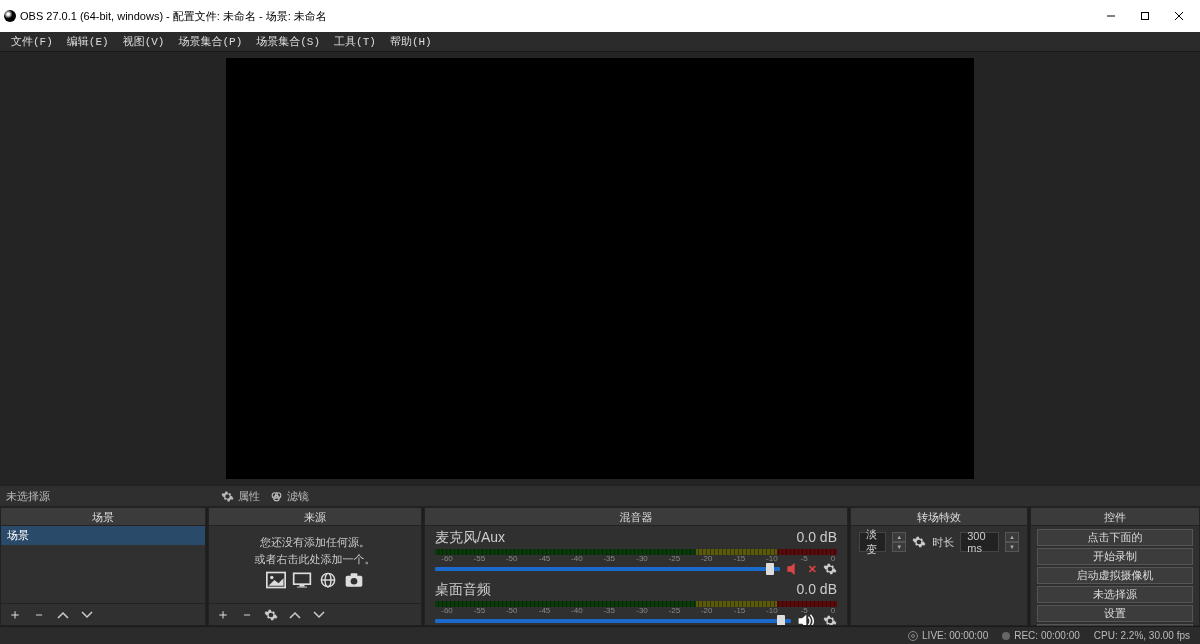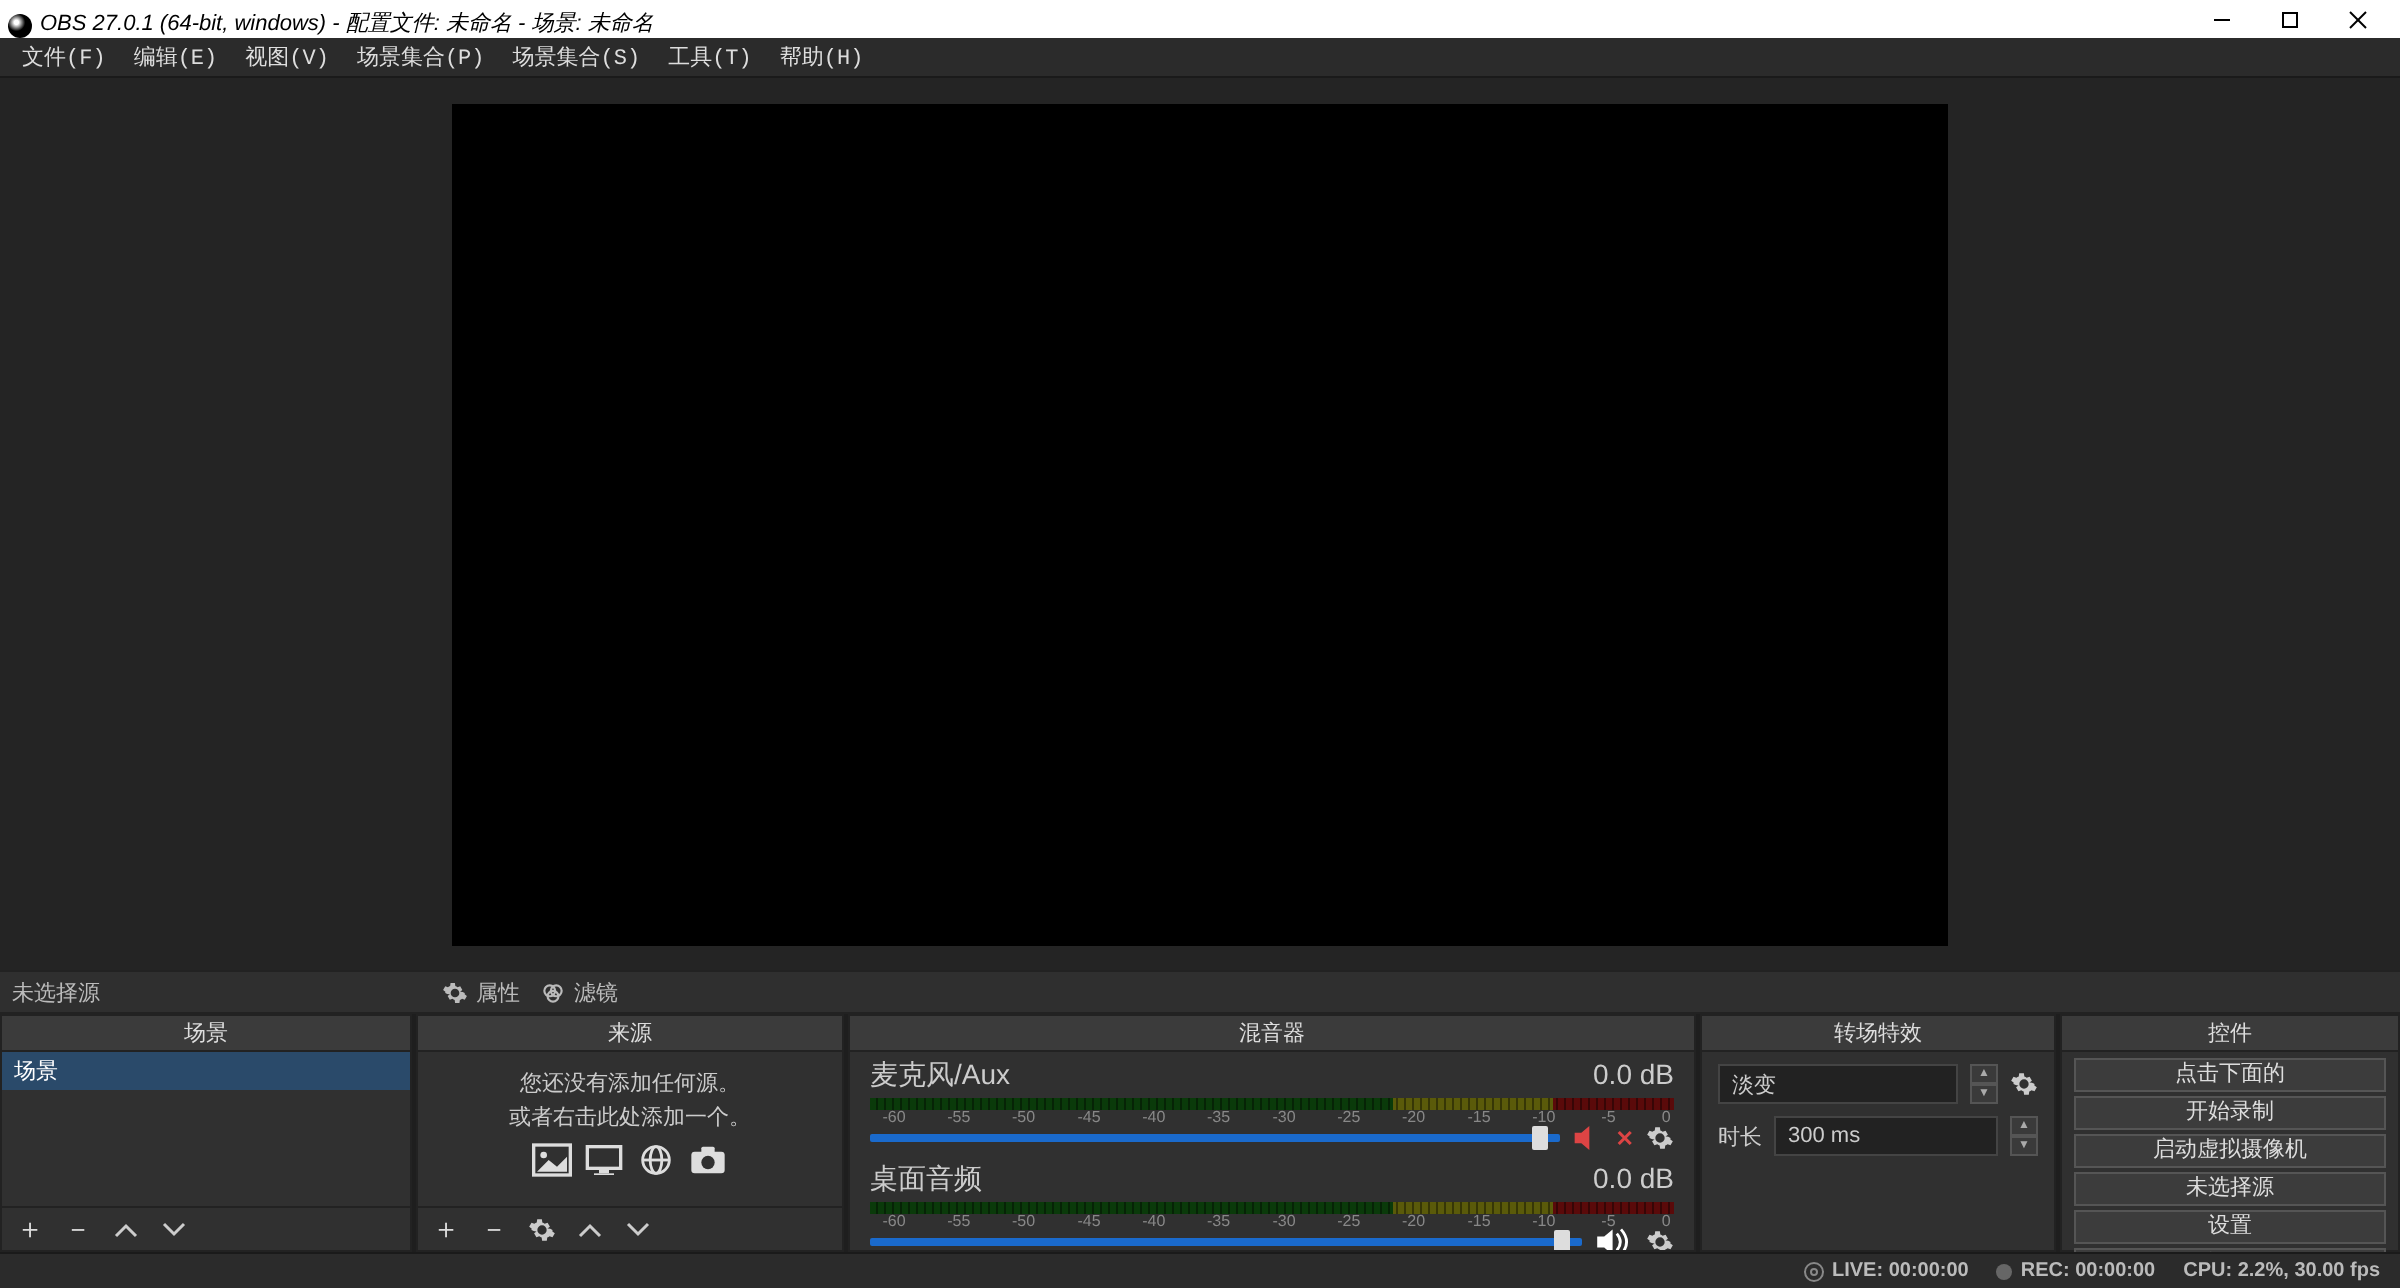--- a/index.html
+++ b/index.html
@@ -1,19 +1,19 @@
 <!DOCTYPE html>
 <html><head>
 <meta charset="utf-8">
 <style>
 * { margin: 0; padding: 0; box-sizing: border-box; font-family: "Microsoft YaHei", Arial, sans-serif; }
 body { width: 1200px; height: 644px; background: #333; color: #ccc; font-size: 11px; overflow: hidden; display: flex; flex-direction: column; }
 
 
-.title-bar { height: 19px; background: #fff; color: #000; display: flex; align-items: flex-end; padding: 0 4px; font-size: 11px; font-style: italic; }
+.title-bar { height: 32px; background: #fff; color: #000; display: flex; align-items: center; padding: 0 4px; font-size: 11px; }
 .title-bar .logo { width: 12px; height: 12px; border-radius: 50%; background: radial-gradient(circle at 35% 35%, #fff 10%, #000 40%); margin-right: 4px; }
 .title-bar .title { flex: 1; }
 .title-bar .win-controls { display: flex; gap: 0; }
 .title-bar .win-btn { width: 34px; height: 18px; display: flex; align-items: center; justify-content: center; color: #000; }
 
 
 .menu-bar { height: 20px; background: #2b2b2b; display: flex; align-items: center; padding: 0 4px; font-size: 11px; border-bottom: 1px solid #1a1a1a; }
 .menu-item { padding: 2px 7px; color: #ddd; font-family: Liberation Mono, monospace; }
 
 
@@ -52,34 +52,34 @@
 .mixer-slider-row { display: flex; align-items: center; gap: 6px; margin-top: 1px; }
 .mixer-slider { flex: 1; height: 4px; background: #1a6acc; position: relative; border-radius: 1px; }
 .mixer-slider .thumb { position: absolute; right: 6px; top: -4px; width: 8px; height: 12px; background: #ddd; border-radius: 1px; }
 .mixer-icons { display: flex; gap: 6px; align-items: center; }
 .mixer-icons .spk { color: #d44; }
 .mixer-icons .spk2 { color: #fff; }
 .mixer-icons .gear { color: #ccc; width: 14px; height: 14px; }
 .mixer-icons .x { color: #d44; font-size: 11px; font-weight: bold; }
 
 
-.trans-body { padding: 6px 8px; display: flex; flex-direction: column; gap: 6px; font-size: 11px; }
+.trans-body { padding: 6px 8px; display: flex; flex-direction: row; gap: 6px; font-size: 11px; }
 .trans-row { display: flex; align-items: center; gap: 6px; }
 .select { flex: 1; height: 20px; background: #222; border: 1px solid #444; color: #ccc; padding: 0 6px; display: flex; align-items: center; justify-content: space-between; }
 .spinner { width: 14px; height: 20px; display: flex; flex-direction: column; }
 .spinner div { flex: 1; display: flex; align-items: center; justify-content: center; background: #3a3a3a; font-size: 6px; color: #aaa; border: 1px solid #555; }
 .gear-sm { width: 14px; height: 14px; color: #ccc; }
 .num-input { flex: 1; height: 20px; background: #222; border: 1px solid #444; color: #ccc; padding: 0 6px; display: flex; align-items: center; }
 
 
 .controls-body { padding: 3px 6px; display: flex; flex-direction: column; gap: 2px; }
 .ctrl-btn { height: 17px; background: #3c3c3c; border: 1px solid #555; color: #ddd; text-align: center; font-size: 11px; line-height: 15px; }
 
 
-.status-bar { height: 18px; background: #2b2b2b; display: flex; align-items: center; justify-content: flex-end; gap: 14px; padding: 0 10px; font-size: 10px; color: #bbb; border-top: 1px solid #1a1a1a; font-weight: bold; }
+.status-bar { height: 18px; background: #2b2b2b; display: flex; align-items: center; justify-content: flex-end; gap: 14px; padding: 0 10px; font-size: 10px; color: #bbb; border-top: 1px solid #1a1a1a; }
 .status-item { display: flex; align-items: center; gap: 4px; }
 .dot { width: 8px; height: 8px; border-radius: 50%; background: #666; }
 .ring { width: 10px; height: 10px; border: 1px solid #888; border-radius: 50%; position: relative; }
 .ring::after { content: ""; position: absolute; inset: 2px; border: 1px solid #888; border-radius: 50%; }
 
 svg { display: block; }
 </style>
 </head>
 <body>
 

